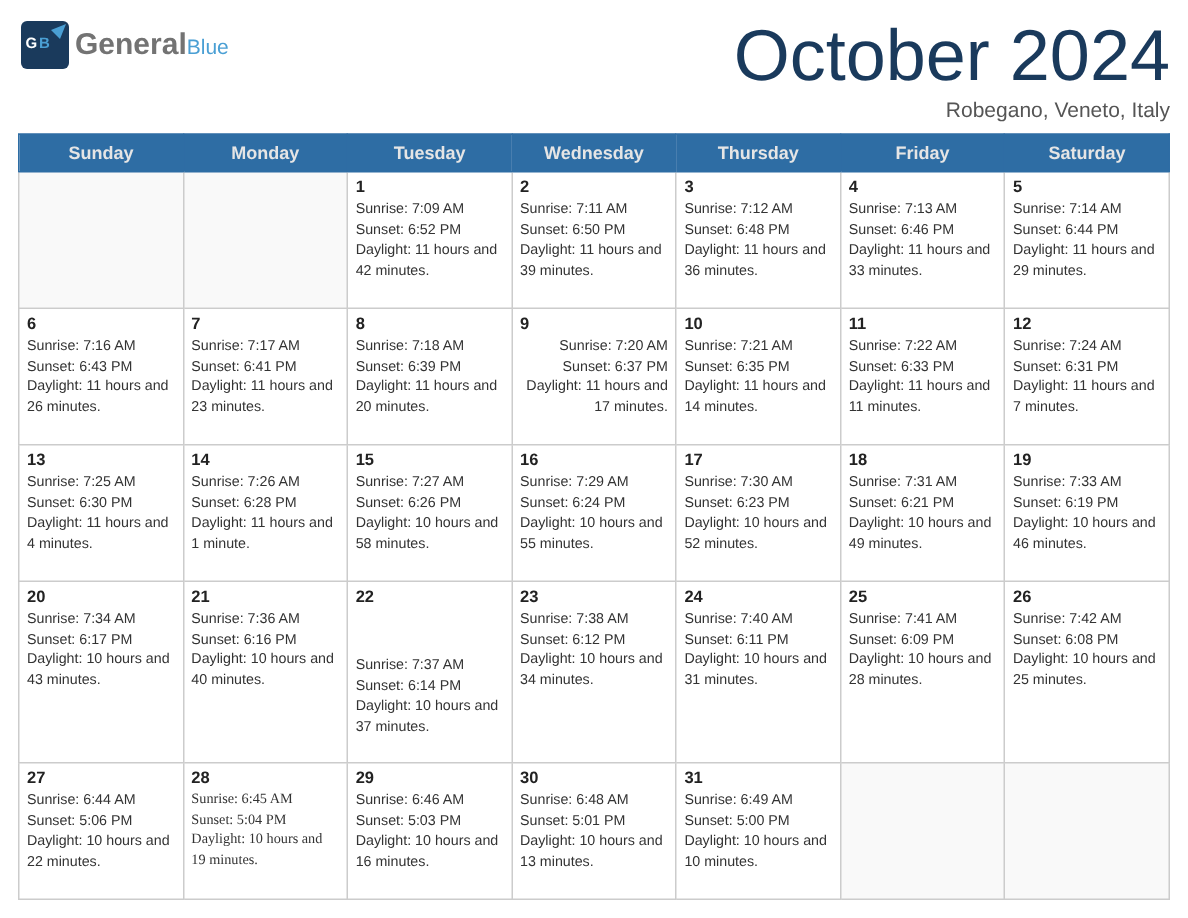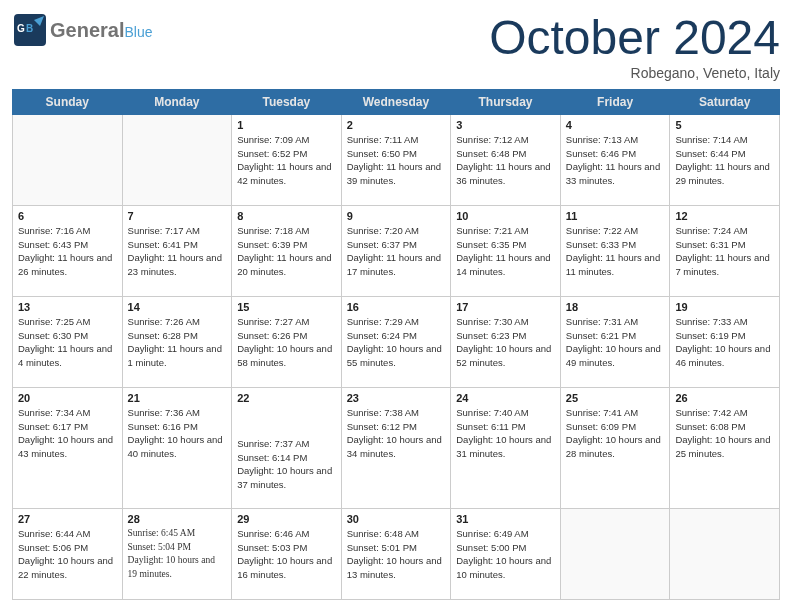--- a/index.html
+++ b/index.html
@@ -164,21 +164,21 @@
 Daylight: 11 hours and 23 minutes.</div>
           </td>
           <td>
             <span class="day-num">8</span>
             <div class="day-info" style="white-space: pre-line;">Sunrise: 7:18 AM
 Sunset: 6:39 PM
 Daylight: 11 hours and 20 minutes.</div>
           </td>
           <td>
             <span class="day-num">9</span>
-            <div class="day-info" style="white-space: pre-line;">Sunrise: 7:20 AM
+            <div class="day-info" style="white-space: pre-line; text-align: right;">Sunrise: 7:20 AM
 Sunset: 6:37 PM
 Daylight: 11 hours and 17 minutes.</div>
           </td>
           <td>
             <span class="day-num">10</span>
             <div class="day-info" style="white-space: pre-line;">Sunrise: 7:21 AM
 Sunset: 6:35 PM
 Daylight: 11 hours and 14 minutes.</div>
           </td>
           <td>

